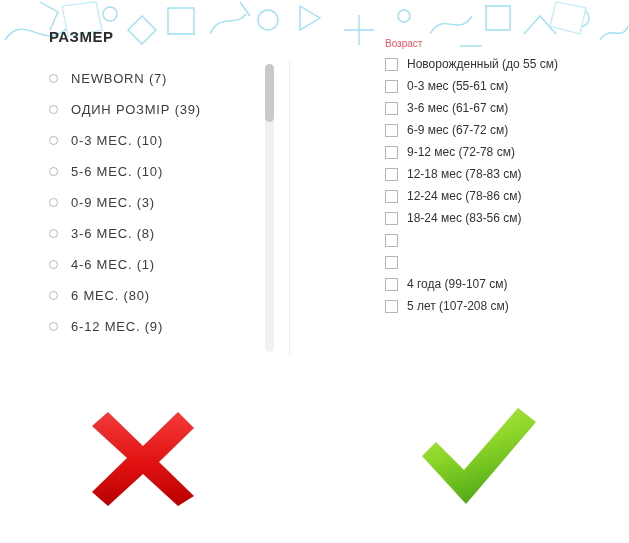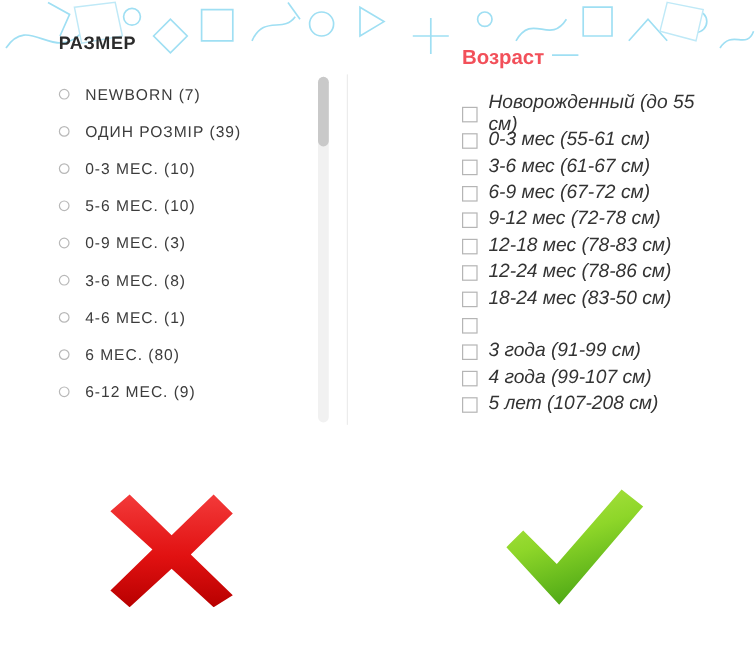--- a/index.html
+++ b/index.html
@@ -94,37 +94,36 @@
   }
 
   
   .panel-right {
     position: absolute;
     left: 380px;
     top: 38px;
     width: 215px;
   }
   .panel-right .panel-title {
-    font-size: 17px;
+    font-size: 10px;
     color: #f2505a;
-    margin: 0 0 26px 5px;
-    font-weight: bold;
+    margin: 0 0 4px 5px;
+    font-weight: normal;
   }
   .check-list {
     list-style: none;
     margin: 0;
     padding: 0 0 0 5px;
   }
   .check-list li {
     display: flex;
     align-items: center;
     height: 22px;
-    font-size: 16px;
+    font-size: 12px;
     color: #333;
-    font-style: italic;
   }
   .checkbox {
     width: 11px;
     height: 11px;
     border: 1px solid #b5b5b5;
     background: #fff;
     margin-right: 9px;
     flex: 0 0 auto;
   }
 
@@ -259,28 +258,27 @@
     <li>
       <span class="checkbox"></span>
       <span>12-18 мес (78-83 см)</span>
     </li>
     <li>
       <span class="checkbox"></span>
       <span>12-24 мес (78-86 см)</span>
     </li>
     <li>
       <span class="checkbox"></span>
-      <span>18-24 мес (83-50 см)</span>
-    </li>
-    <li>
-      <span class="checkbox"></span>
-    </li>
-    <li>
-      <span class="checkbox"></span>
-      <span>3 года (91-99 см)</span>
+      <span>18-24 мес (83-56 см)</span>
+    </li>
+    <li>
+      <span class="checkbox"></span>
+    </li>
+    <li>
+      <span class="checkbox"></span>
     </li>
     <li>
       <span class="checkbox"></span>
       <span>4 года (99-107 см)</span>
     </li>
     <li>
       <span class="checkbox"></span>
       <span>5 лет (107-208 см)</span>
     </li>
   </ul>

